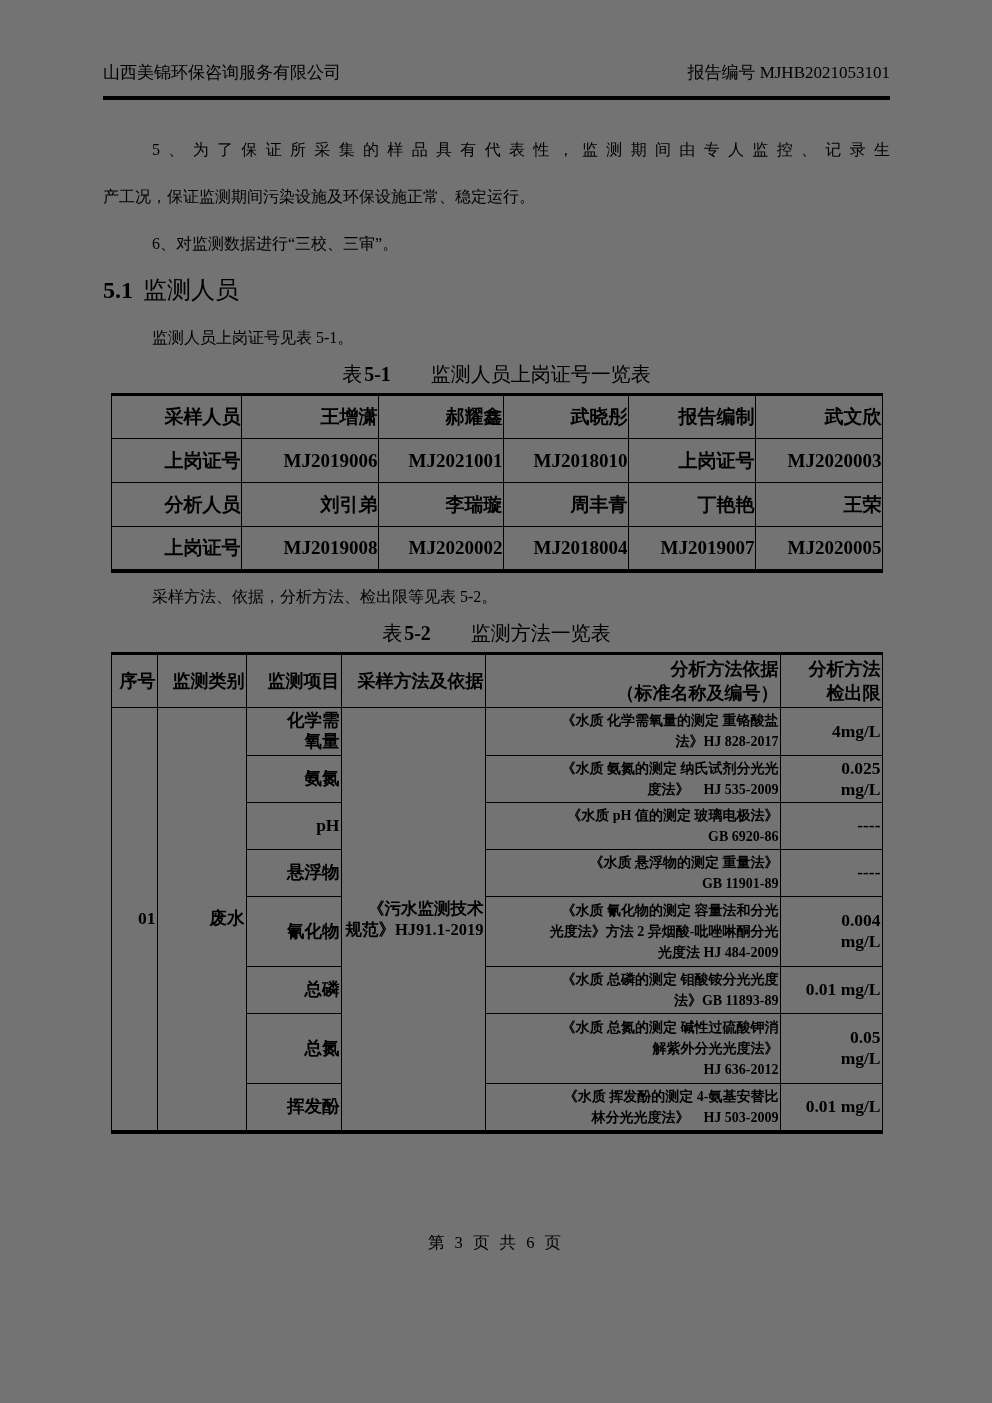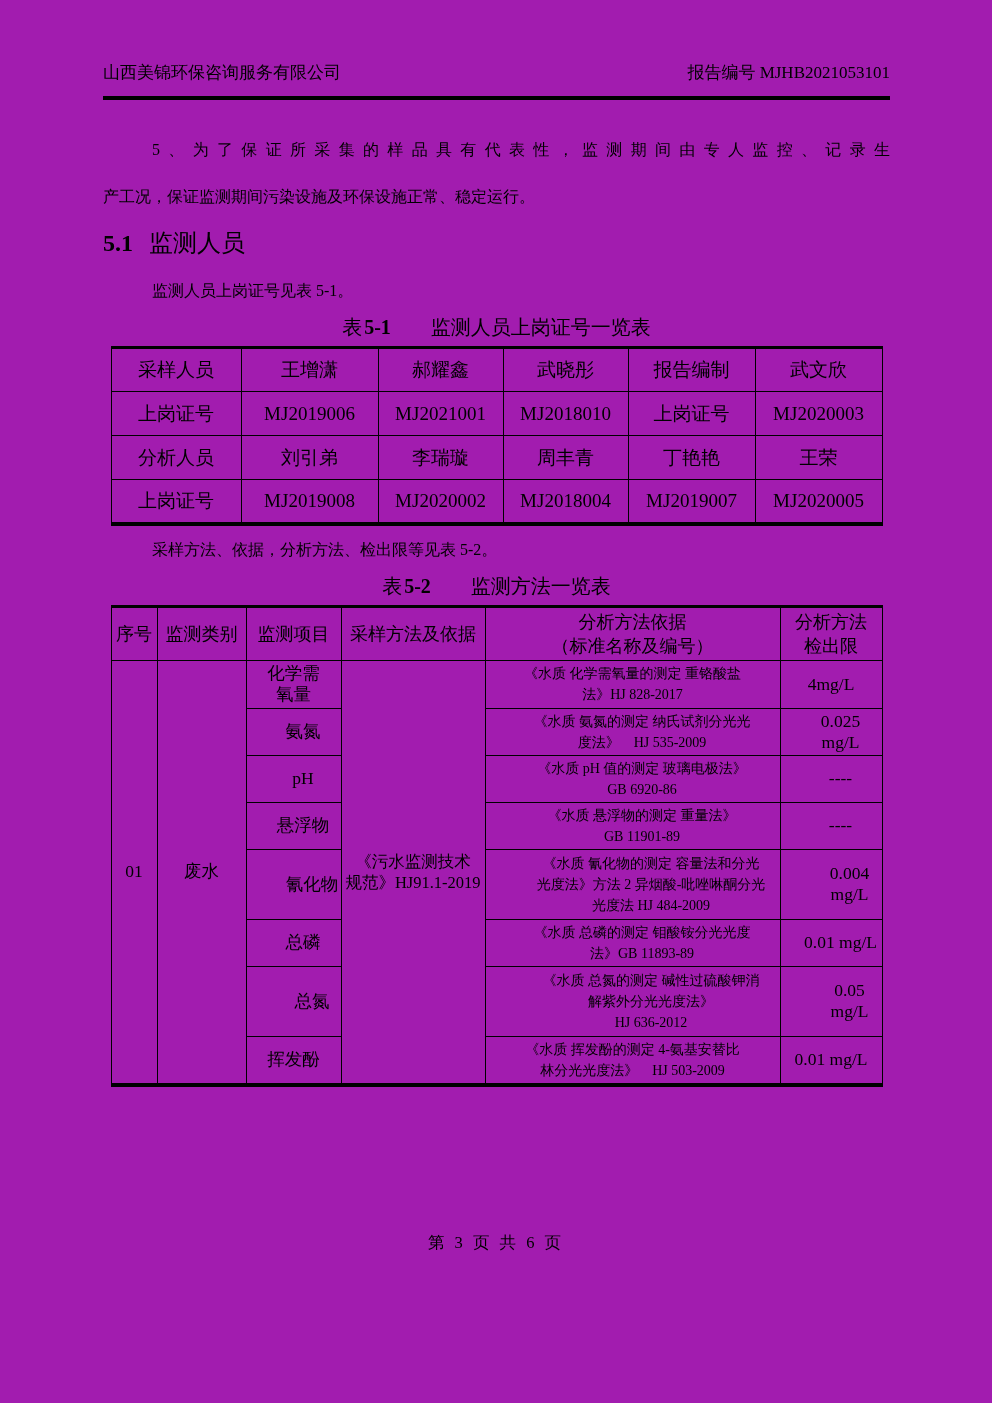--- a/index.html
+++ b/index.html
@@ -1,48 +1,48 @@
 <!DOCTYPE html>
 <html><head>
 <meta charset="utf-8">
 <style>
   * { margin:0; padding:0; box-sizing:border-box; }
   html,body { background:#888; }
   .page {
     width:992px; height:1403px; margin:0 auto; position:relative;
-    background:#a21caf; color:#000;
+    background:#737373; color:#000;
     font-family:"Liberation Serif","DejaVu Serif",serif;
   }
   .content { margin:0 102px 0 103px; }
 
   
   .hdr { display:flex; justify-content:space-between; align-items:flex-end;
          padding-top:62px; font-size:17px; line-height:22px; }
   .hdr-rule { height:4px; background:#000; margin-top:12px; }
 
   
   .para { font-size:16px; line-height:47px; text-align:left; }
   .p-first { margin-top:26px; }
   .jline { text-align:justify; text-align-last:justify; text-indent:49px; }
   .indent { text-indent:49px; }
 
   
   .h2 { font-size:24px; line-height:47px; }
-  .h2 .hnum { font-weight:bold; margin-right:16px; }
+  .h2 .hnum { font-weight:bold; margin-right:10px; }
 
   
   .caption { text-align:center; font-size:20px; line-height:26px; margin-bottom:6px; }
   .caption .cnum { font-weight:bold; margin:0 2px; }
   .caption .ctitle { margin-left:38px; }
 
   
   table { border-collapse:collapse; table-layout:fixed; width:771px; margin:0 auto;
           border-top:3px solid #000; border-bottom:4px solid #000; }
-  td, th { border:1.5px solid #000; text-align:center; vertical-align:middle;
-           white-space:pre-line; font-weight:normal; overflow:hidden; }
+  td, th { border:1.5px solid #000; text-align:right; vertical-align:middle;
+           white-space:pre-line; font-weight:bold; overflow:hidden; }
 
   .t51 td { height:44px; font-size:19px; }
 
   .t52 th { font-size:18px; line-height:24px; height:54px; padding:2px 1px; }
   .t52 td { font-size:17.5px; line-height:21px; padding:2px 1px; }
   .t52 td.method { font-size:14px; }
   .t52 td.sampling { font-size:16.5px; }
   .t52 tr.r1 td  { height:48px; }
   .t52 tr.rs td  { height:46px;padding-left:20px; }
   .t52 tr.tall td{ height:70px;padding-left:38px; }
@@ -58,20 +58,21 @@
 
   <div class="content">
     <div class="hdr">
       <span>山西美锦环保咨询服务有限公司</span>
       <span>报告编号 MJHB2021053101</span>
     </div>
     <div class="hdr-rule"></div>
 
     <div class="para p-first jline">5、为了保证所采集的样品具有代表性，监测期间由专人监控、记录生</div>
     <div class="para">产工况，保证监测期间污染设施及环保设施正常、稳定运行。</div>
+    <div class="para indent">6、对监测数据进行“三校、三审”。</div>
 
     <div class="h2">
       <span class="hnum">5.1</span><span>监测人员</span>
     </div>
     <div class="para indent">监测人员上岗证号见表 5-1。</div>
 
     <div class="caption">
       <span>表</span><span class="cnum">5-1</span><span class="ctitle">监测人员上岗证号一览表</span>
     </div>
 

